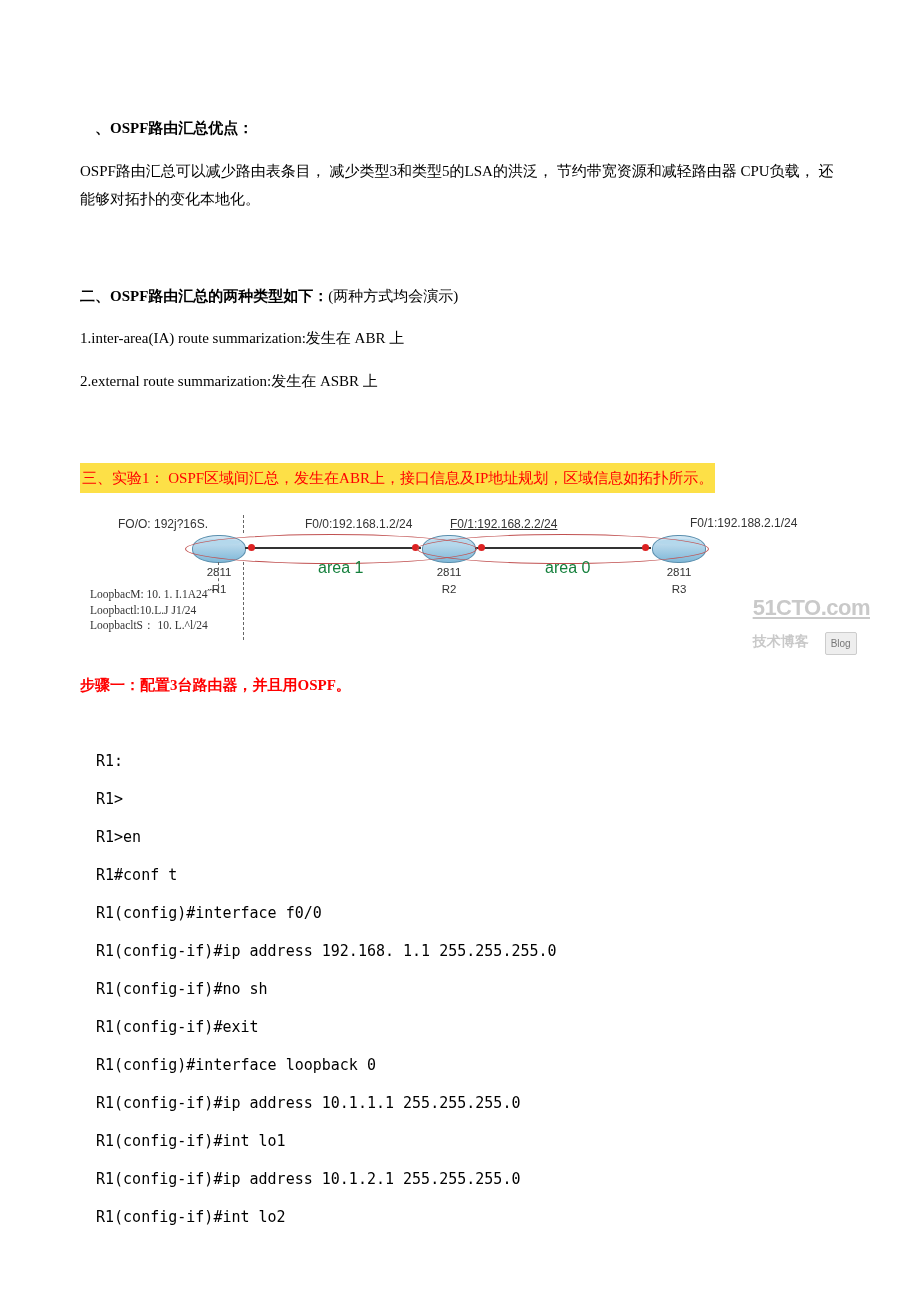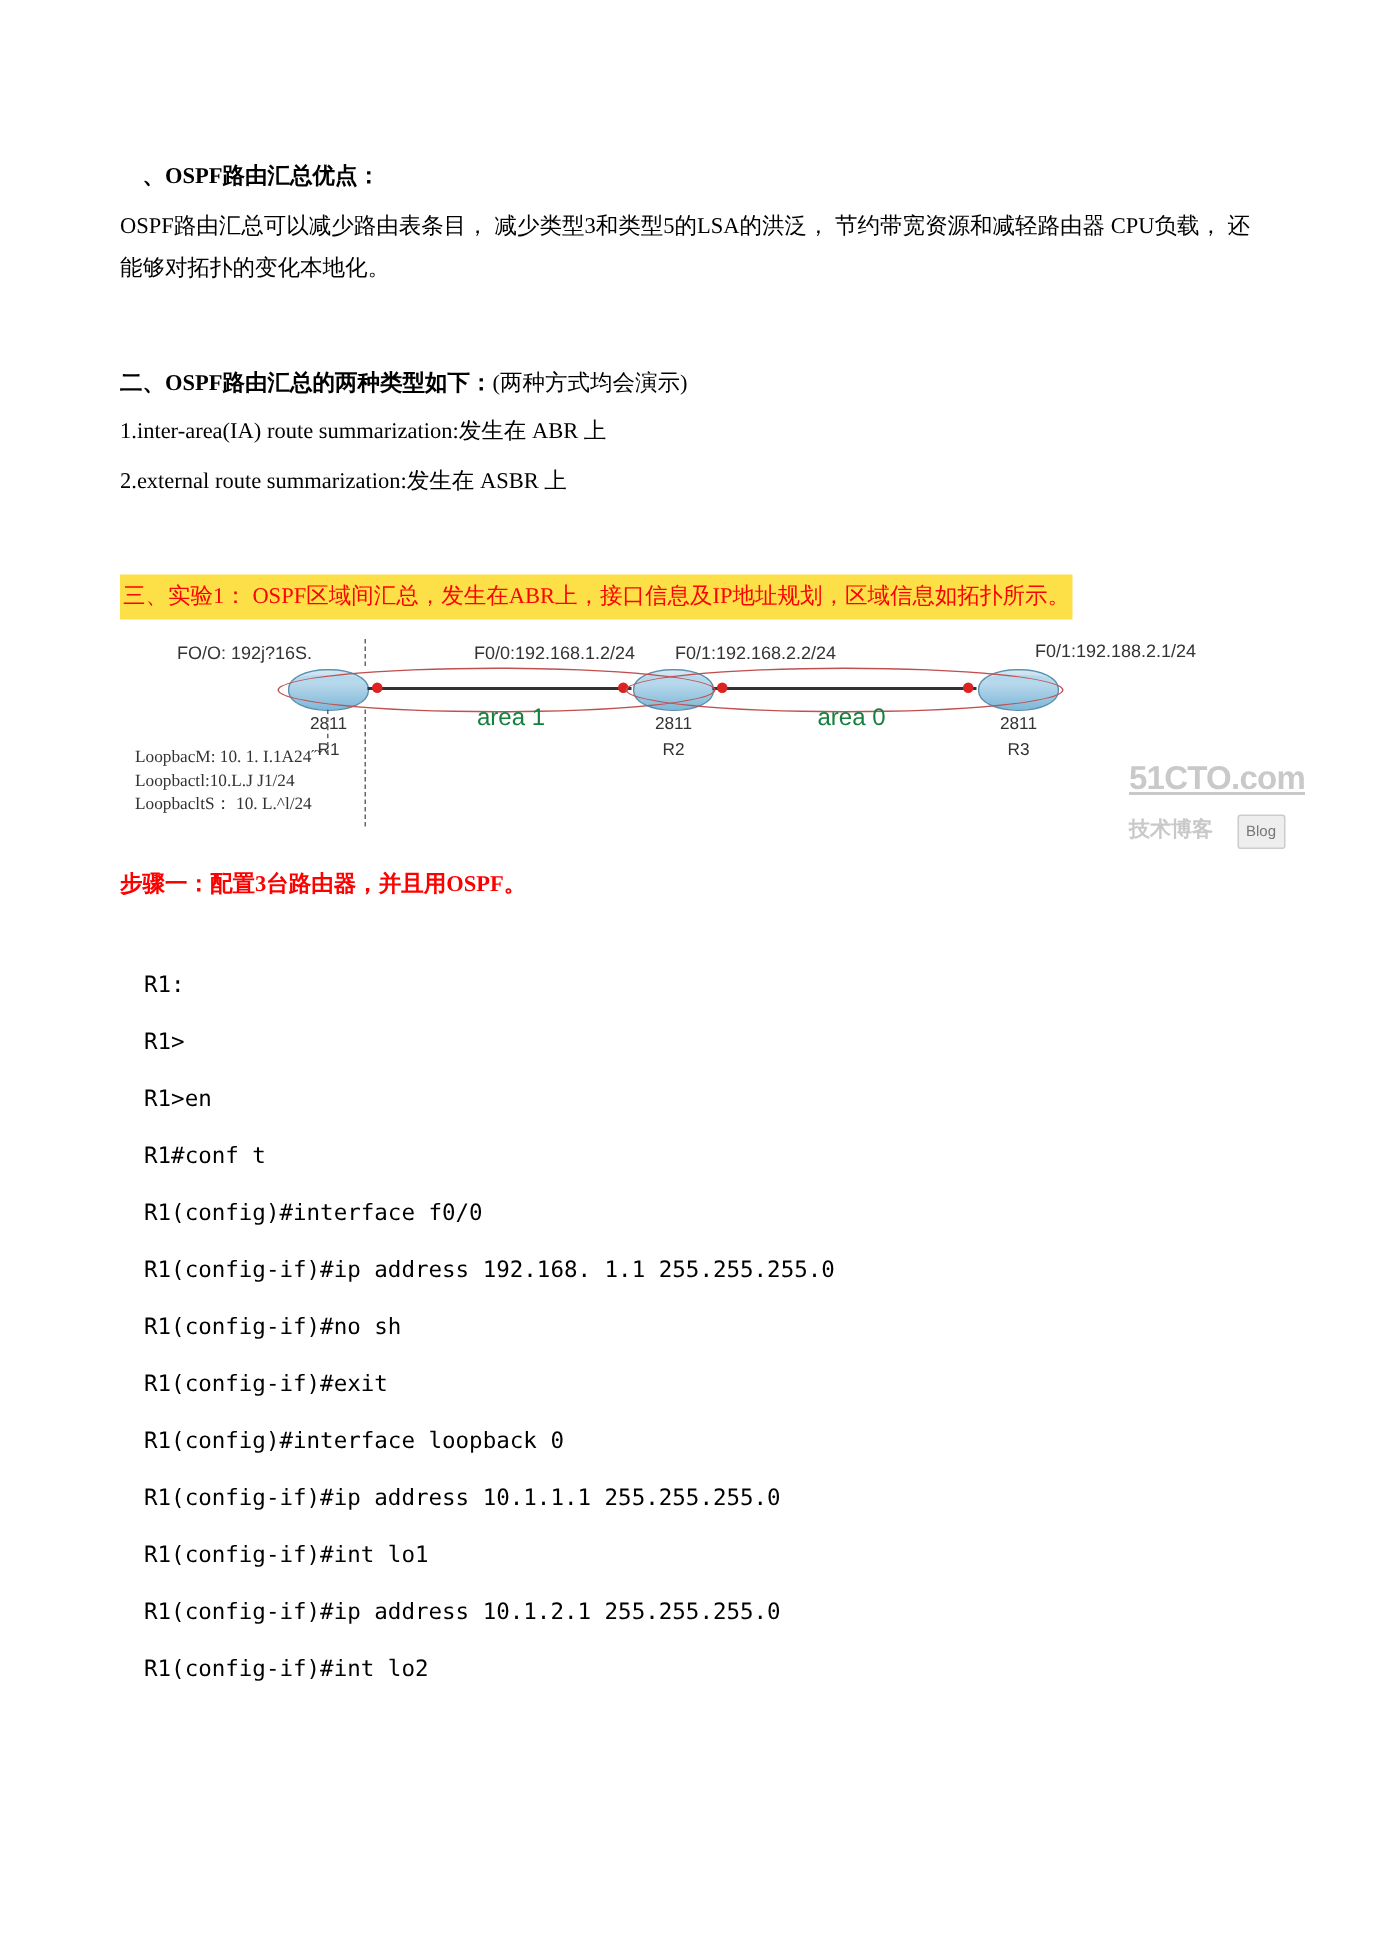--- a/index.html
+++ b/index.html
@@ -138,21 +138,21 @@
     }
     .loopback-list {
       position: absolute;
       left: 0;
       top: 80px;
       font-size: 11.5px;
       line-height: 1.35;
       text-align: left;
       font-family: "Times New Roman", serif;
     }
-    p { margin: 4px 0; }
+    p { margin: 14px 0; }
     .spacer-lg { height: 40px; }
     .spacer-md { height: 24px; }
   </style>
 </head>
 <body>
 
 <p>　<span class="section-title">、OSPF路由汇总优点：</span></p>
 <p>OSPF路由汇总可以减少路由表条目， 减少类型3和类型5的LSA的洪泛， 节约带宽资源和减轻路由器 CPU负载， 还能够对拓扑的变化本地化。</p>
 
 <div class="spacer-lg"></div>
@@ -161,22 +161,22 @@
 <p>1.inter-area(IA) route summarization:发生在 ABR 上</p>
 <p>2.external route summarization:发生在 ASBR 上</p>
 
 <div class="spacer-lg"></div>
 
 <p><span class="highlight-yellow">三、实验1：  OSPF区域间汇总，发生在ABR上，接口信息及IP地址规划，区域信息如拓扑所示。</span></p>
 
 <div class="topology">
 
   <div class="iface-label" style="left:28px; top:6px;">FO/O: 192j?16S.</div>
-  <div class="iface-label" style="left:215px; top:6px;margin-left:11px;">F0/0:192.168.1.2/24</div>
-  <div class="iface-label" style="left:360px; top:6px;">F0/1:192.168.2.2/24</div>
+  <div class="iface-label" style="left:215px; top:6px;">F0/0:192.168.1.2/24</div>
+  <div class="iface-label" style="left:360px; top:6px;text-decoration:underline;">F0/1:192.168.2.2/24</div>
   <div class="iface-label" style="left:600px; top:5px;">F0/1:192.188.2.1/24</div>
 
   <div class="router" style="left:102px; top:28px;">
     <div class="router-icon"></div>
     <div class="router-label">2811</div>
     <div class="router-label">R1</div>
   </div>
 
   <div class="router" style="left:332px; top:28px;">
     <div class="router-icon"></div>

